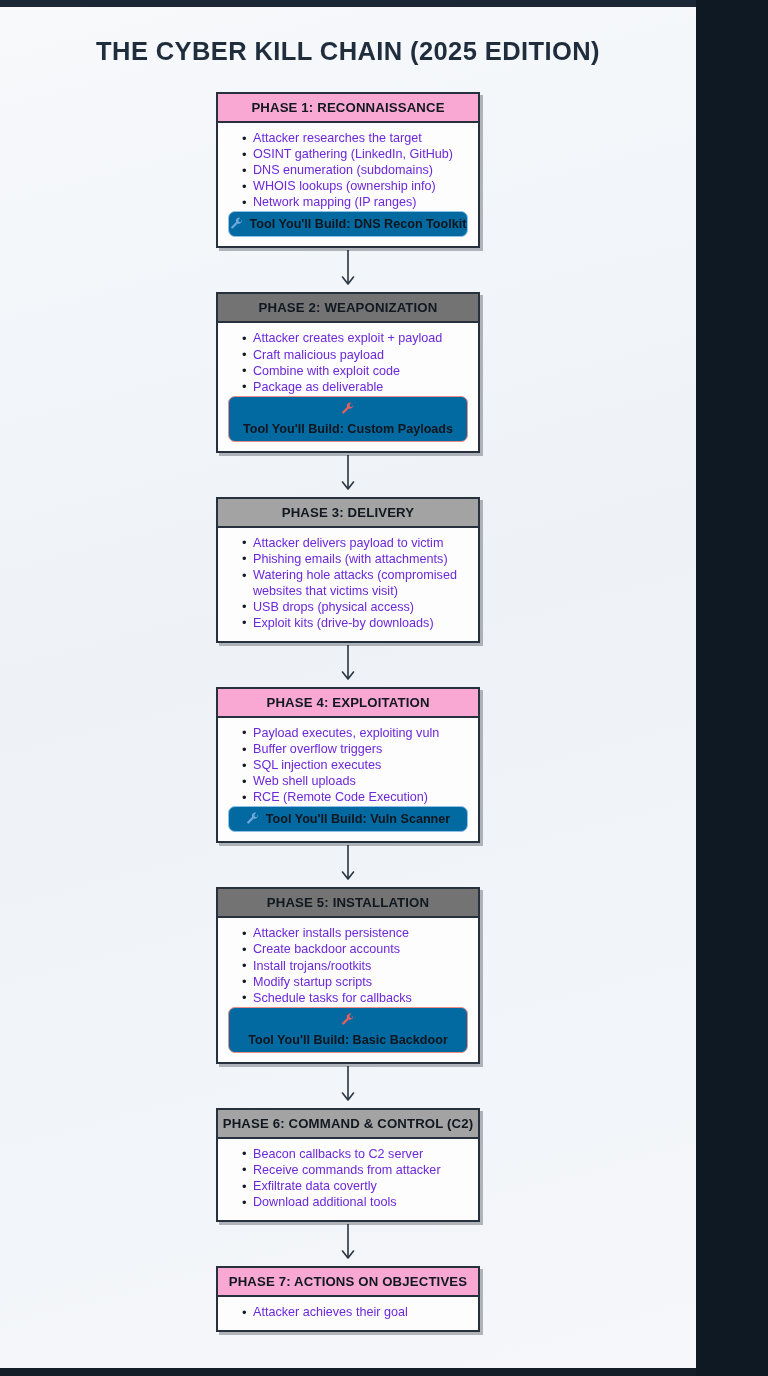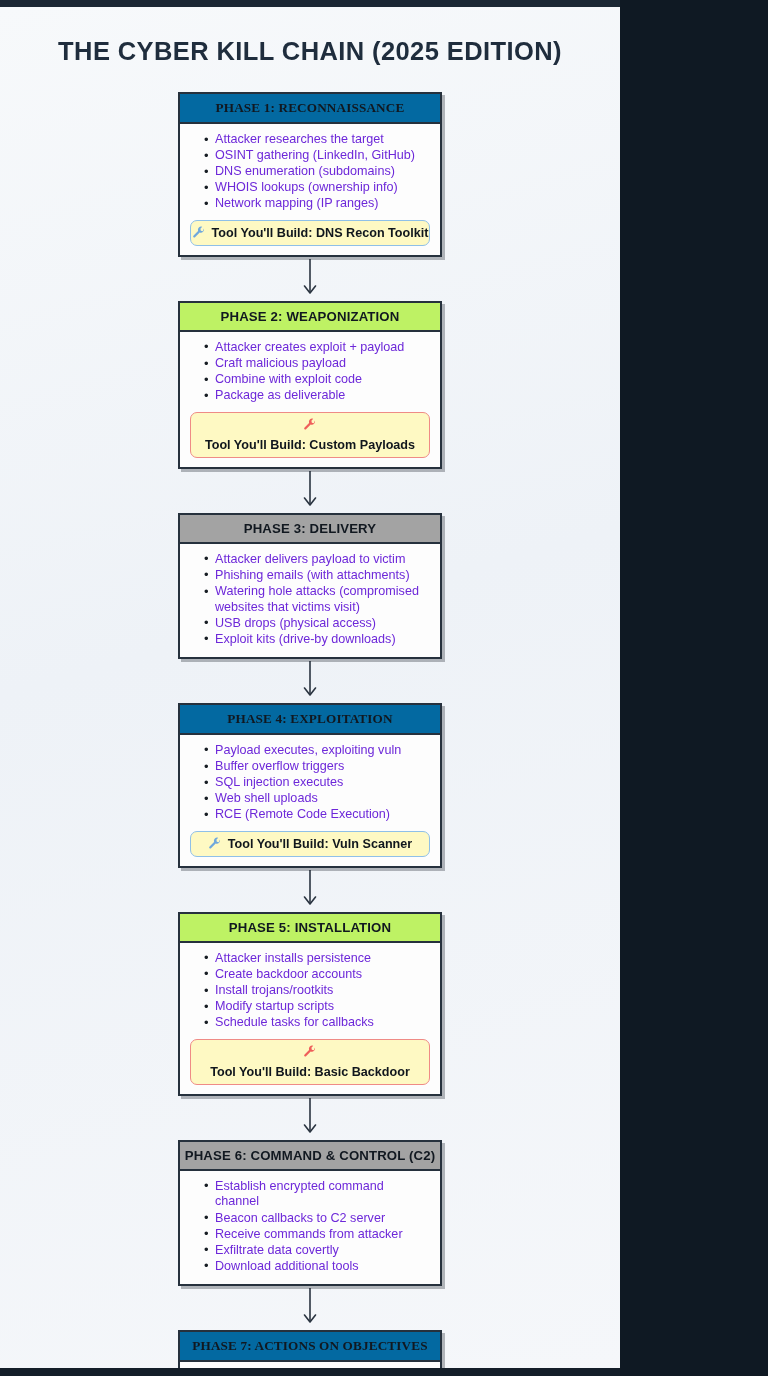--- a/index.html
+++ b/index.html
@@ -10,21 +10,21 @@
     overflow: hidden;
   }
 
   body {
     font-family: "Liberation Sans", sans-serif;
     background: #0f1923;
   }
 
   #page {
     position: relative;
-    width: 620px;
+    width: 696px;
     height: 1376px;
     background: linear-gradient(165deg, #f7f9fb 0%, #eef2f7 45%, #f5f7fa 100%);
     border-top: 7px solid #1b2734;
     border-bottom: 8px solid #141e29;
     overflow: hidden;
   }
 
   #page-title {
     text-align: center;
     font-size: 25.5px;
@@ -87,24 +87,24 @@
   ul.bullets li::before {
     content: "\2022";
     position: absolute;
     left: 0;
     top: -0.5px;
     font-size: 13px;
     color: #171d24;
   }
 
   .tool-chip {
-    margin-top: 8px;
+    margin-top: 0;
     border: 1.6px solid;
     border-radius: 7px;
-    background: #fef9c3;
+    background: #0369a1;
     padding: 5px 6px;
     display: flex;
     align-items: center;
     justify-content: center;
     gap: 6px;
   }
 
   .tool-chip .wrench { flex: 0 0 auto; display: block; }
 
   .tool-chip .tool-label {
@@ -117,22 +117,22 @@
   .connector {
     height: 44px;
     display: flex;
     align-items: center;
     justify-content: center;
   }
 
   .connector svg { display: block; }
 
   
-  .theme-blue   .phase-header { background: #0369a1; font-family: Liberation Serif, serif; }
-  .theme-red    .phase-header { background: #bef264; }
+  .theme-blue   .phase-header { background: #f9a8d4; }
+  .theme-red    .phase-header { background: #737373; }
   .theme-purple .phase-header { background: #a3a3a3; }
 
   .theme-blue   .tool-chip { border-color: #8fc0e8; }
   .theme-red    .tool-chip { border-color: #ef8b86; flex-direction: column; }
   .theme-purple .tool-chip { border-color: #bb9af7; }
 </style>
 </head>
 <body>
 
 <div id="page">
@@ -269,21 +269,20 @@
         <svg width="16" height="40" viewBox="0 0 16 40">
           <path d="M8 0 L8 33" stroke="#2a3440" stroke-width="1.6" fill="none"></path>
           <path d="M2.5 27 L8 34 L13.5 27" stroke="#2a3440" stroke-width="1.6" fill="none" stroke-linecap="round" stroke-linejoin="round"></path>
         </svg>
       </div>
       <div class="phase-wrap">
         <div class="phase-box theme-purple">
           <div class="phase-header">PHASE 6: COMMAND &amp; CONTROL (C2)</div>
           <div class="phase-body">
             <ul class="bullets">
-              <li>Establish encrypted command channel</li>
               <li>Beacon callbacks to C2 server</li>
               <li>Receive commands from attacker</li>
               <li>Exfiltrate data covertly</li>
               <li>Download additional tools</li>
             </ul>
           </div>
         </div>
       </div>
       <div class="connector">
         <svg width="16" height="40" viewBox="0 0 16 40">

